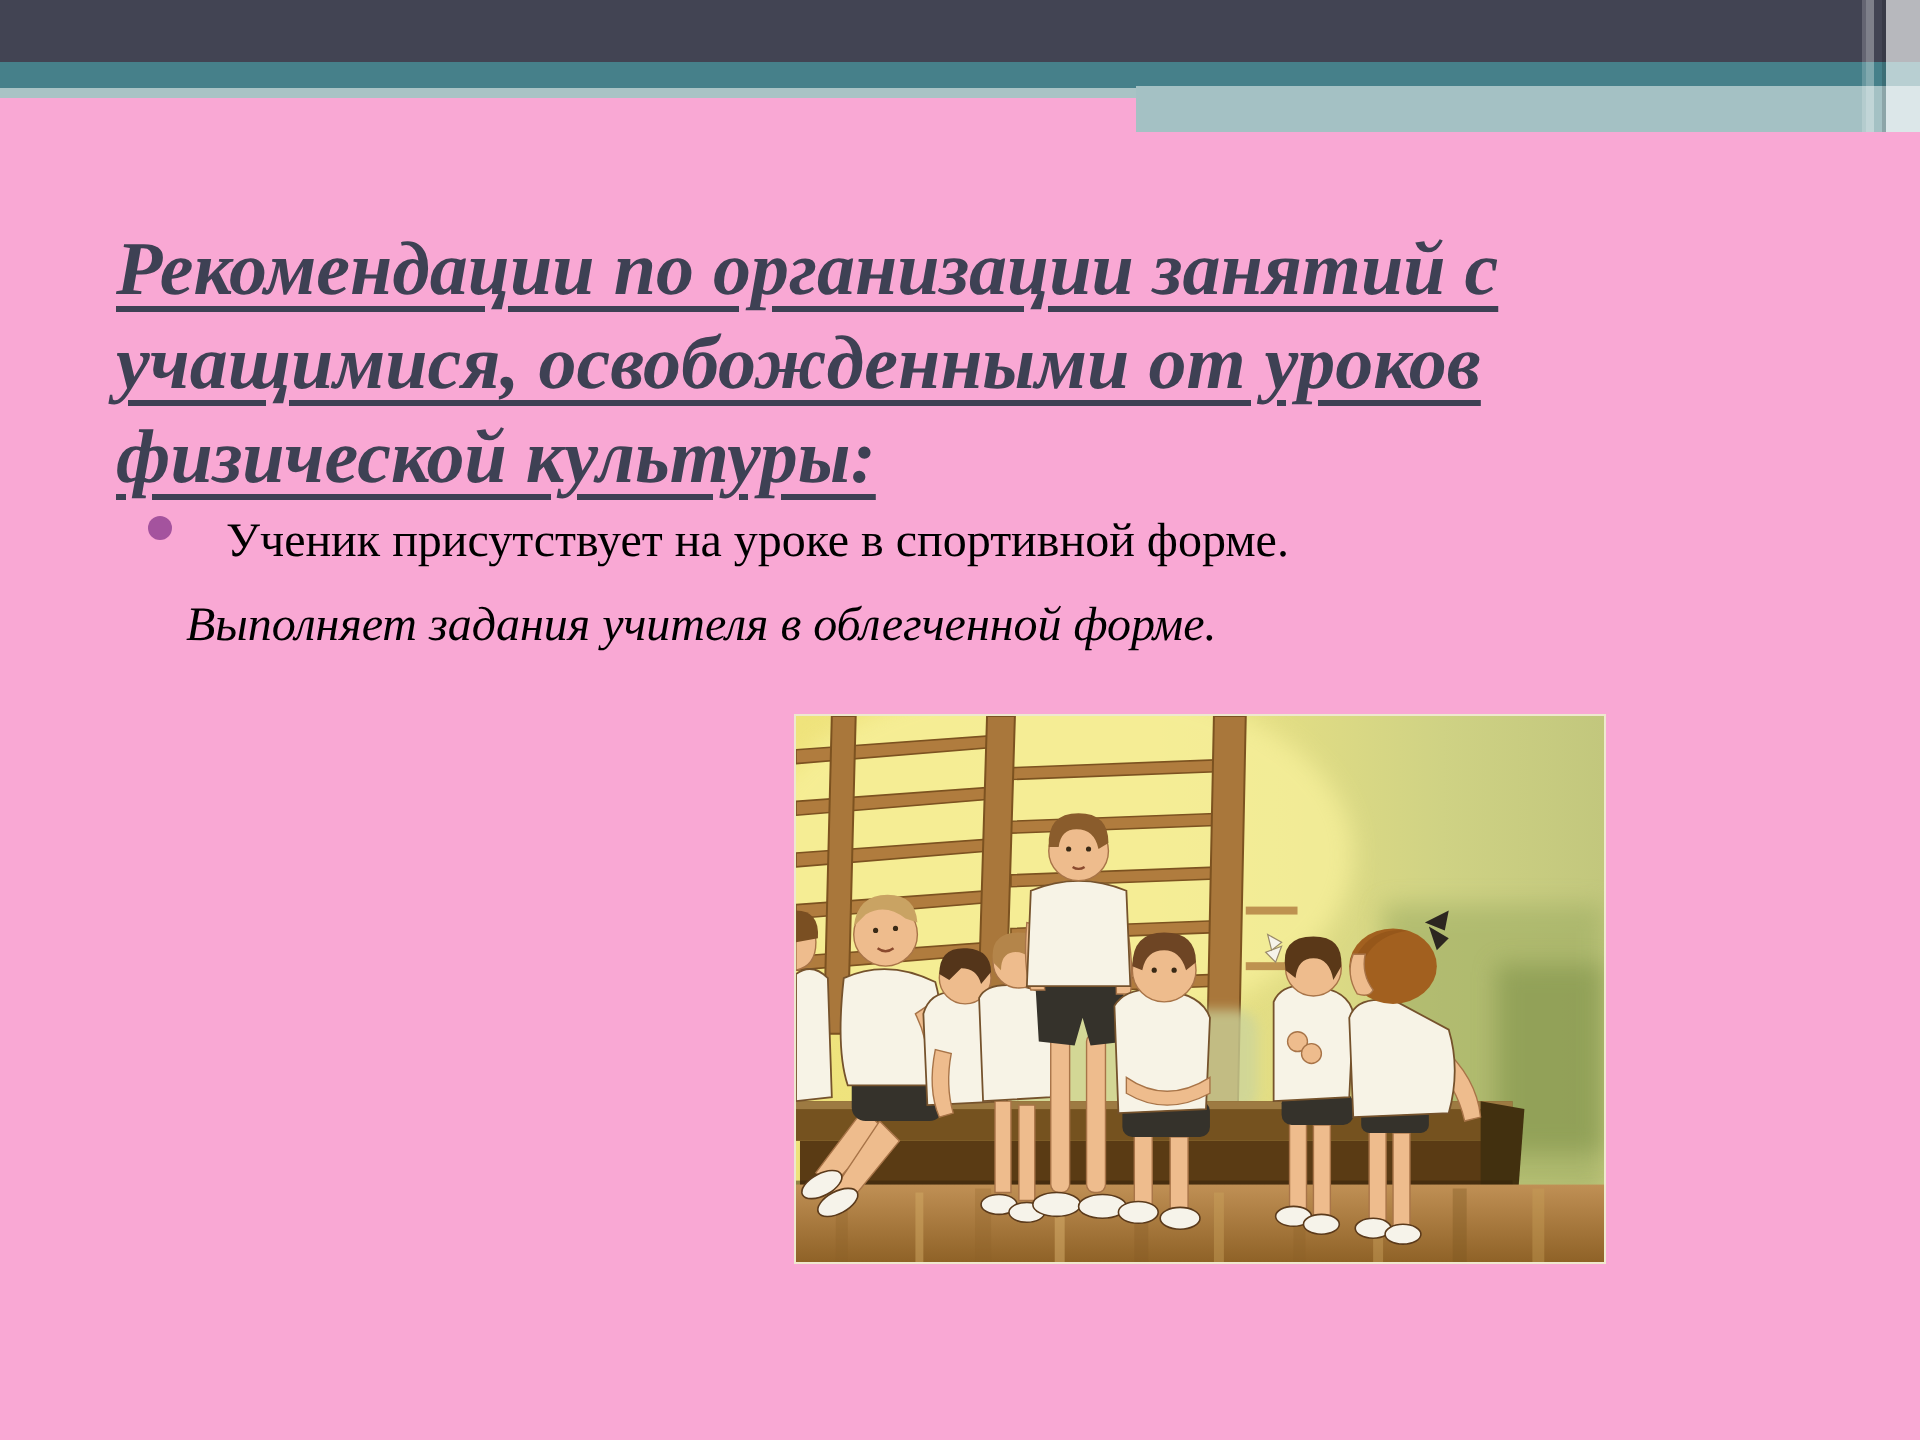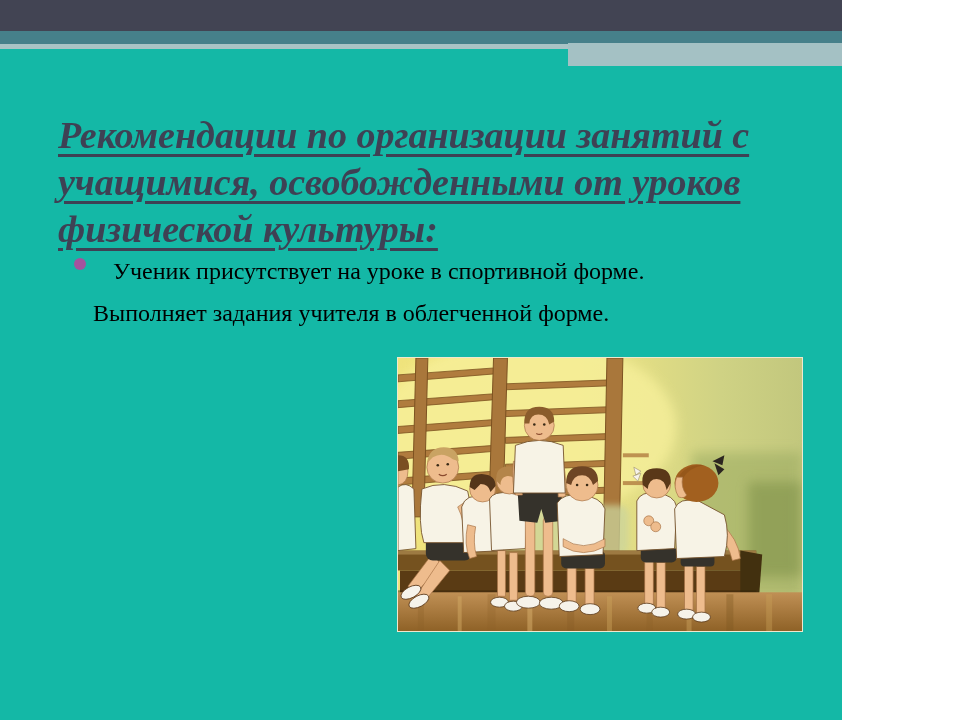--- a/index.html
+++ b/index.html
@@ -1,37 +1,37 @@
 <!DOCTYPE html>
 <html lang="ru"><head>
 <meta charset="utf-8">
 <style>
   html,body{margin:0;padding:0;background:#ffffff;}
-  .slide{position:relative;width:842px;height:720px;overflow:hidden;background:#14b8a6;
+  .slide{position:relative;width:960px;height:720px;overflow:hidden;background:#f9a8d4;
          font-family:"Liberation Serif",serif;}
   
   .band{position:absolute;left:0;}
   .band-dark{top:0;width:960px;height:31px;}
   .band-teal{top:31px;width:960px;height:13px;}
   .band-light-left{top:44px;width:568px;height:5px;}
   .band-light-right{left:568px;top:43px;width:392px;height:23px;}
   .vstripe{position:absolute;top:0;height:66px;}
   .v1{left:931px;width:2px;background:rgba(255,255,255,.18);}
   .v2{left:933px;width:4px;background:rgba(255,255,255,.32);}
   .v3{left:941px;width:2px;background:rgba(0,0,0,.14);}
   .v4{left:943px;width:17px;background:rgba(255,255,255,.62);}
   
   .title{position:absolute;left:58px;top:112px;width:714px;margin:0;
          font-style:italic;font-weight:bold;font-size:38px;line-height:47px;
          text-decoration:underline;text-decoration-thickness:2.5px;text-underline-offset:6px;}
   
   .dot{position:absolute;left:74px;top:258px;width:12px;height:12px;border-radius:50%;}
   .bline{position:absolute;font-size:24px;line-height:40px;color:#000;white-space:nowrap;}
   .b1{left:113px;top:251px;}
-  .b2{left:93px;top:293px;}
+  .b2{left:93px;top:293px;font-style:italic;}
   
   .pic{position:absolute;left:397px;top:357px;width:406px;height:275px;
        border:1px solid #efe8cf;box-sizing:border-box;}
   .pic svg{display:block;width:100%;height:100%;}
   .sk{fill:#eebc8d;stroke:#a87448;stroke-width:.7;}
   .sh{fill:#f7f3e6;stroke:#75522c;stroke-width:.9;}
   .sp{fill:#35322b;}
   .so{fill:#f6f3ea;stroke:#5b3a1b;stroke-width:.8;}
   .wood{fill:#b07c3e;stroke:#7c5220;stroke-width:.8;}
   .post{fill:#a9773b;stroke:#7c5220;stroke-width:1;}

